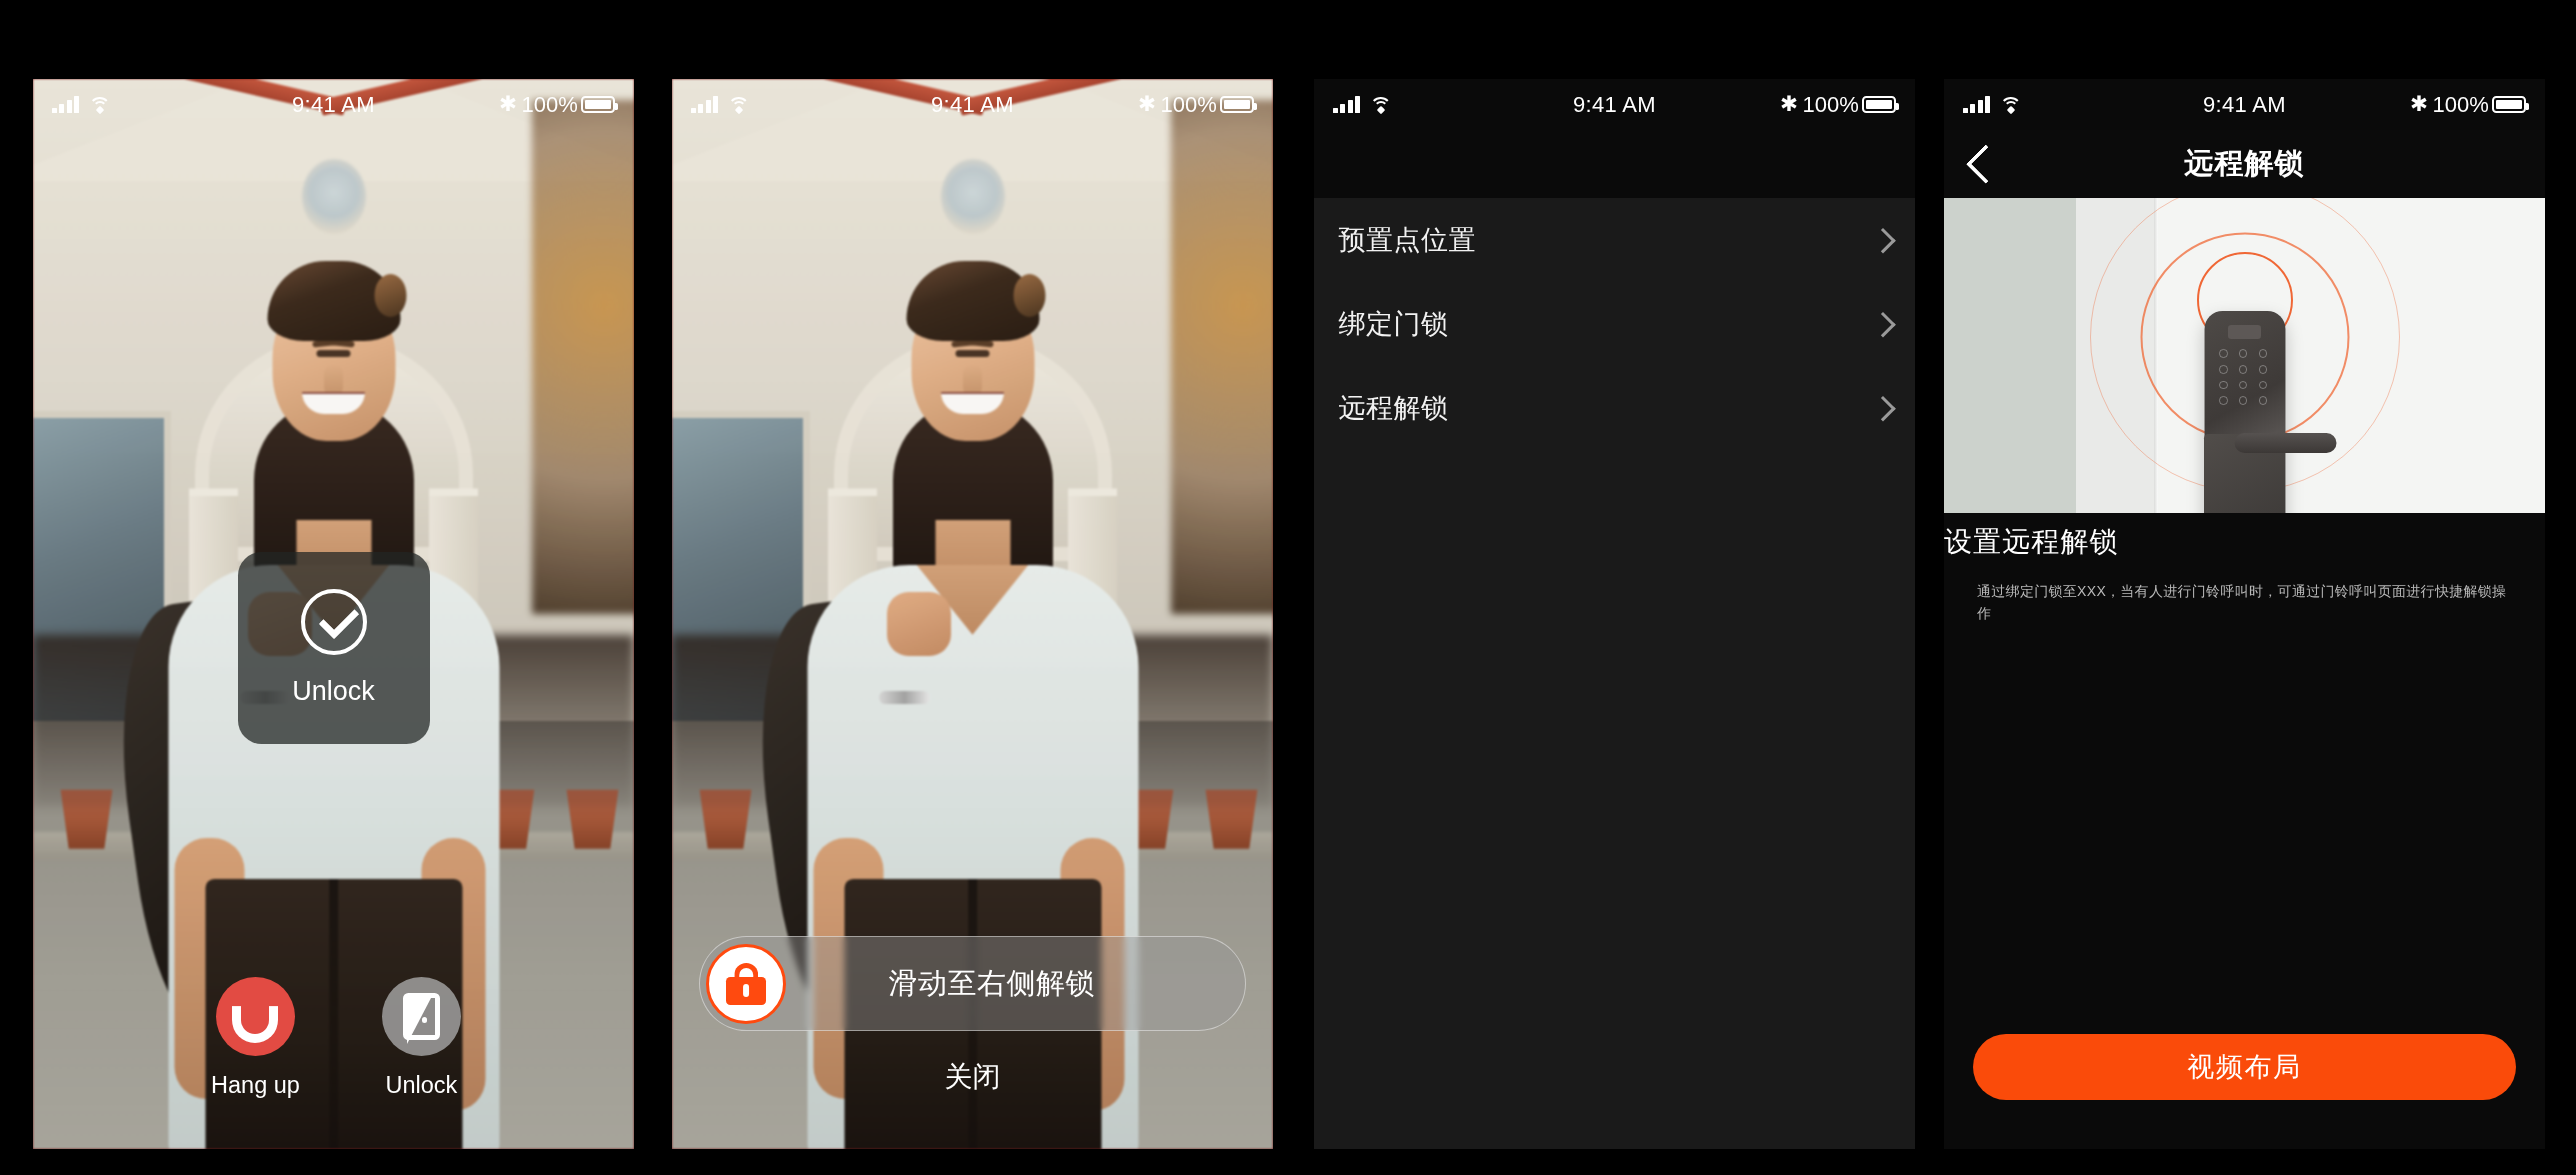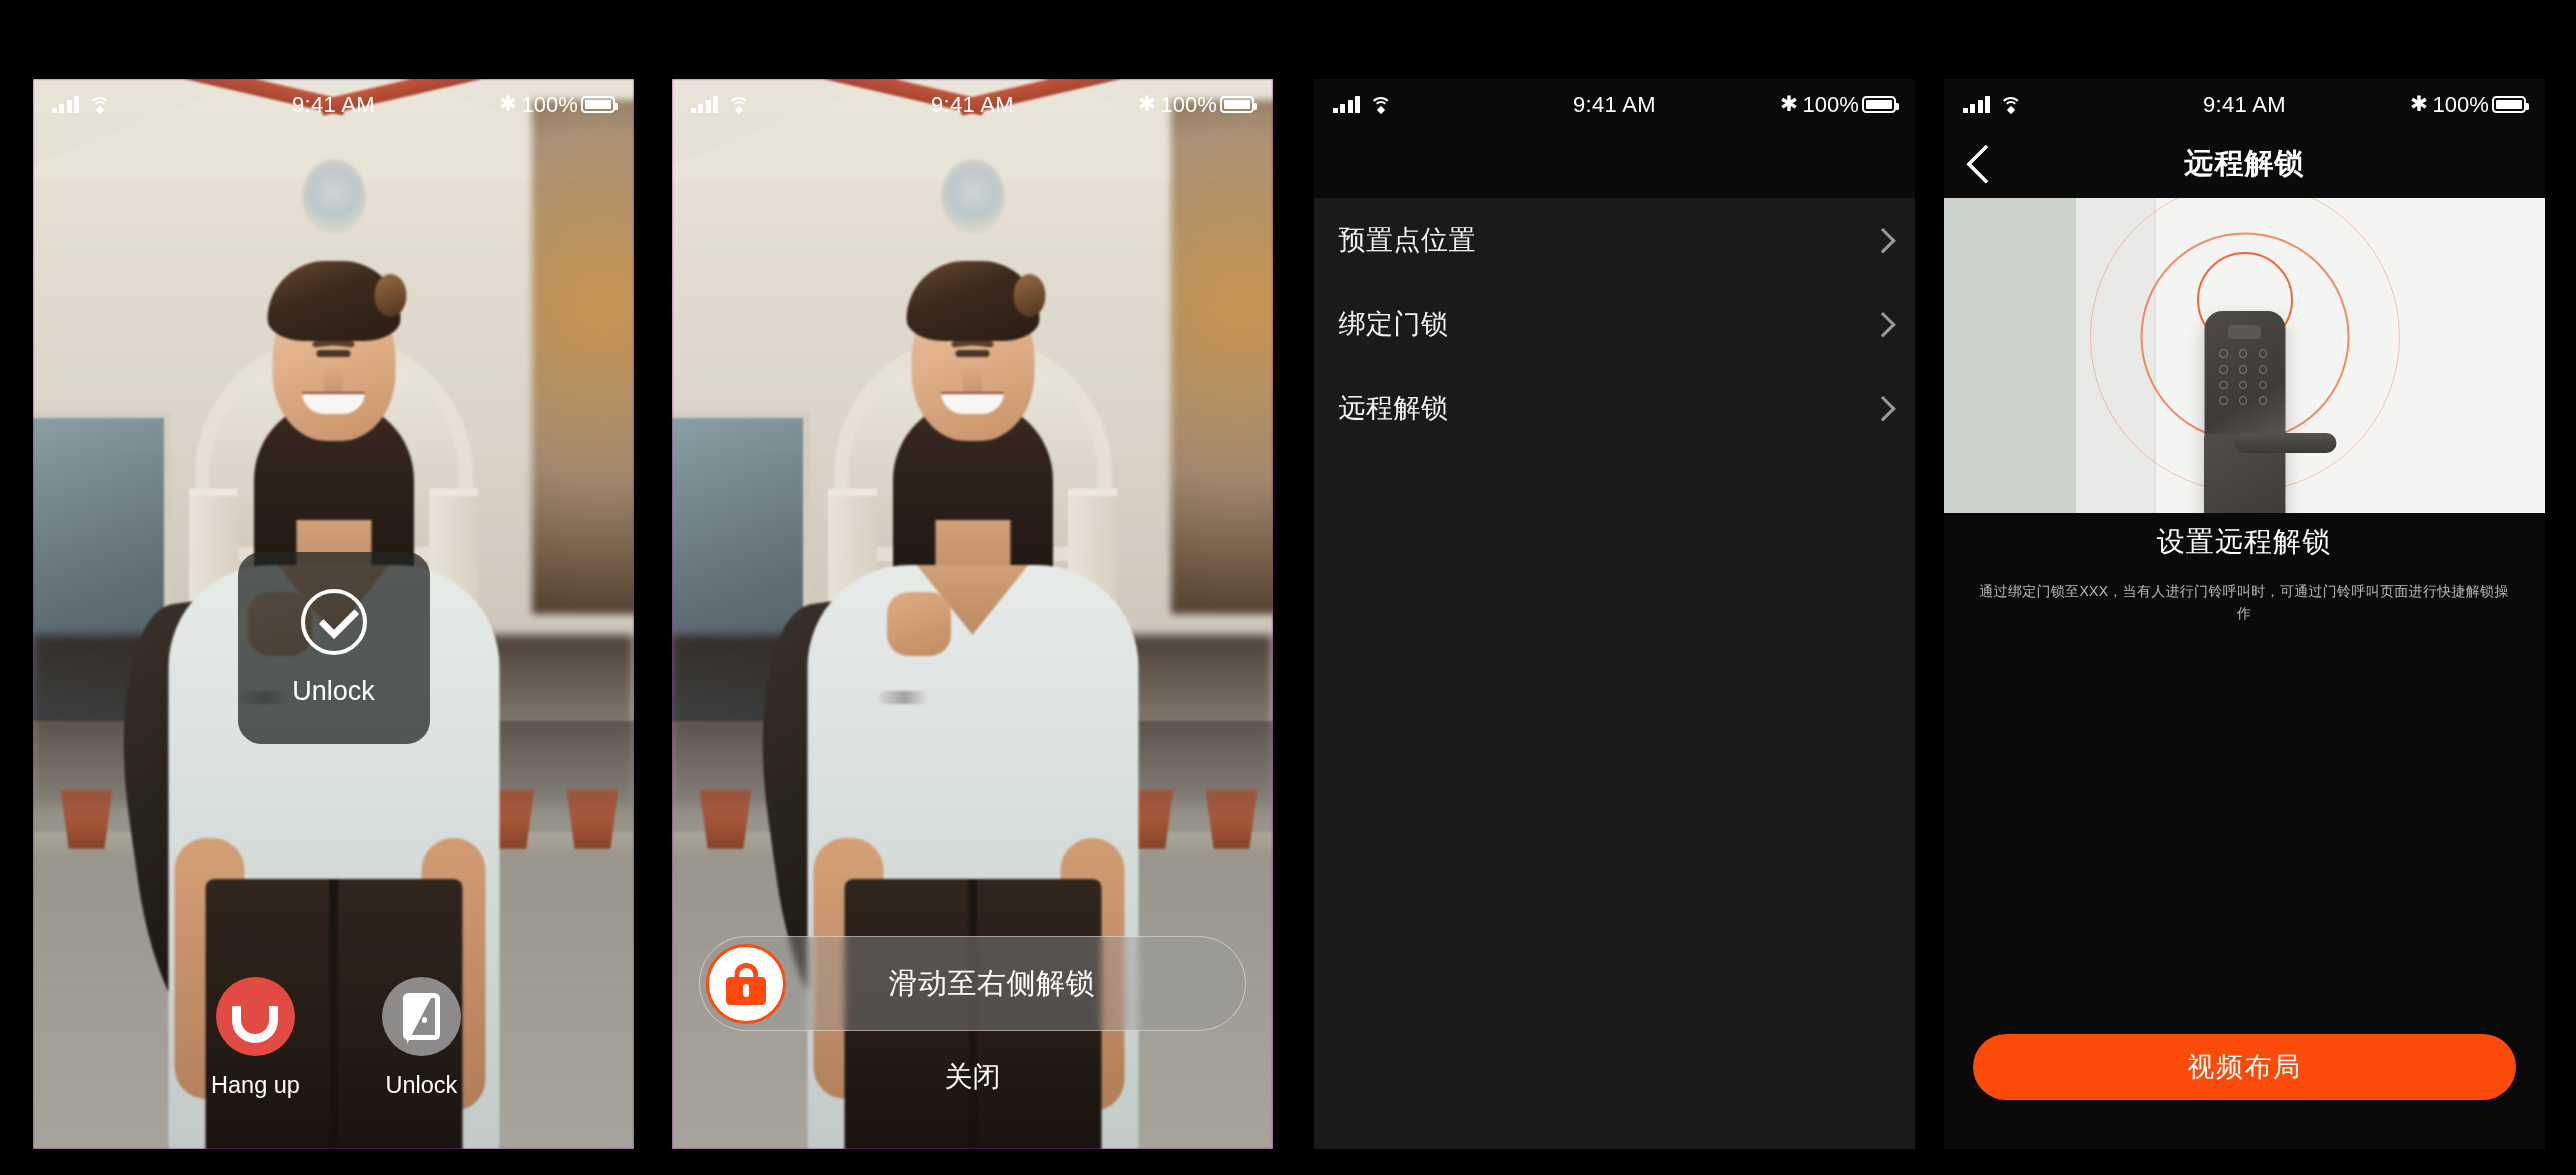--- a/index.html
+++ b/index.html
@@ -15,21 +15,21 @@
     background: #000;
   }
 
   
   .phone {
     position: absolute;
     top: 79px;
     width: 601px;
     height: 1070px;
     overflow: hidden;
-    background: #a21caf;
+    background: #7f1d1d;
   }
   #p1 { left: 33px; }
   #p2 { left: 672px; }
   #p3 { left: 1314px; }
   #p4 { left: 1944px; }
 
   
   .statusbar {
     position: absolute; top: 0; left: 0; right: 0;
     height: 51px;
@@ -449,21 +449,21 @@
     width: 81px; height: 102px;
     background: linear-gradient(150deg,#514d4a,#3c3937);
     border-radius: 4.3px 4.3px 11.8px 11.8px;
   }
   .ld-handle {
     position: absolute; left: 38%; top: 54%; width: 102px; height: 20.3px;
     border-radius: 10.7px;
     background: linear-gradient(180deg,#565250,#3c3836);
   }
 
-  .info-block { position: absolute; top: 444px; left: 0; right: 1px; text-align: center; }
+  .info-block { position: absolute; top: 444px; left: 0; right: 1px; text-align: left; }
   .info-title { color: #fff; font-size: 28px; letter-spacing: 1.1px; }
   .info-desc {
     color: #b9b9b9; font-size: 14px; line-height: 1.55;
     margin: 20.3px 33px 0; letter-spacing: 0.3px;
   }
   .bind-btn {
     position: absolute; left: 29px; right: 29px; bottom: 49px;
     height: 66px; border-radius: 33px;
     background: #fa4b0a; color: #fff;
     display: flex; align-items: center; justify-content: center;

